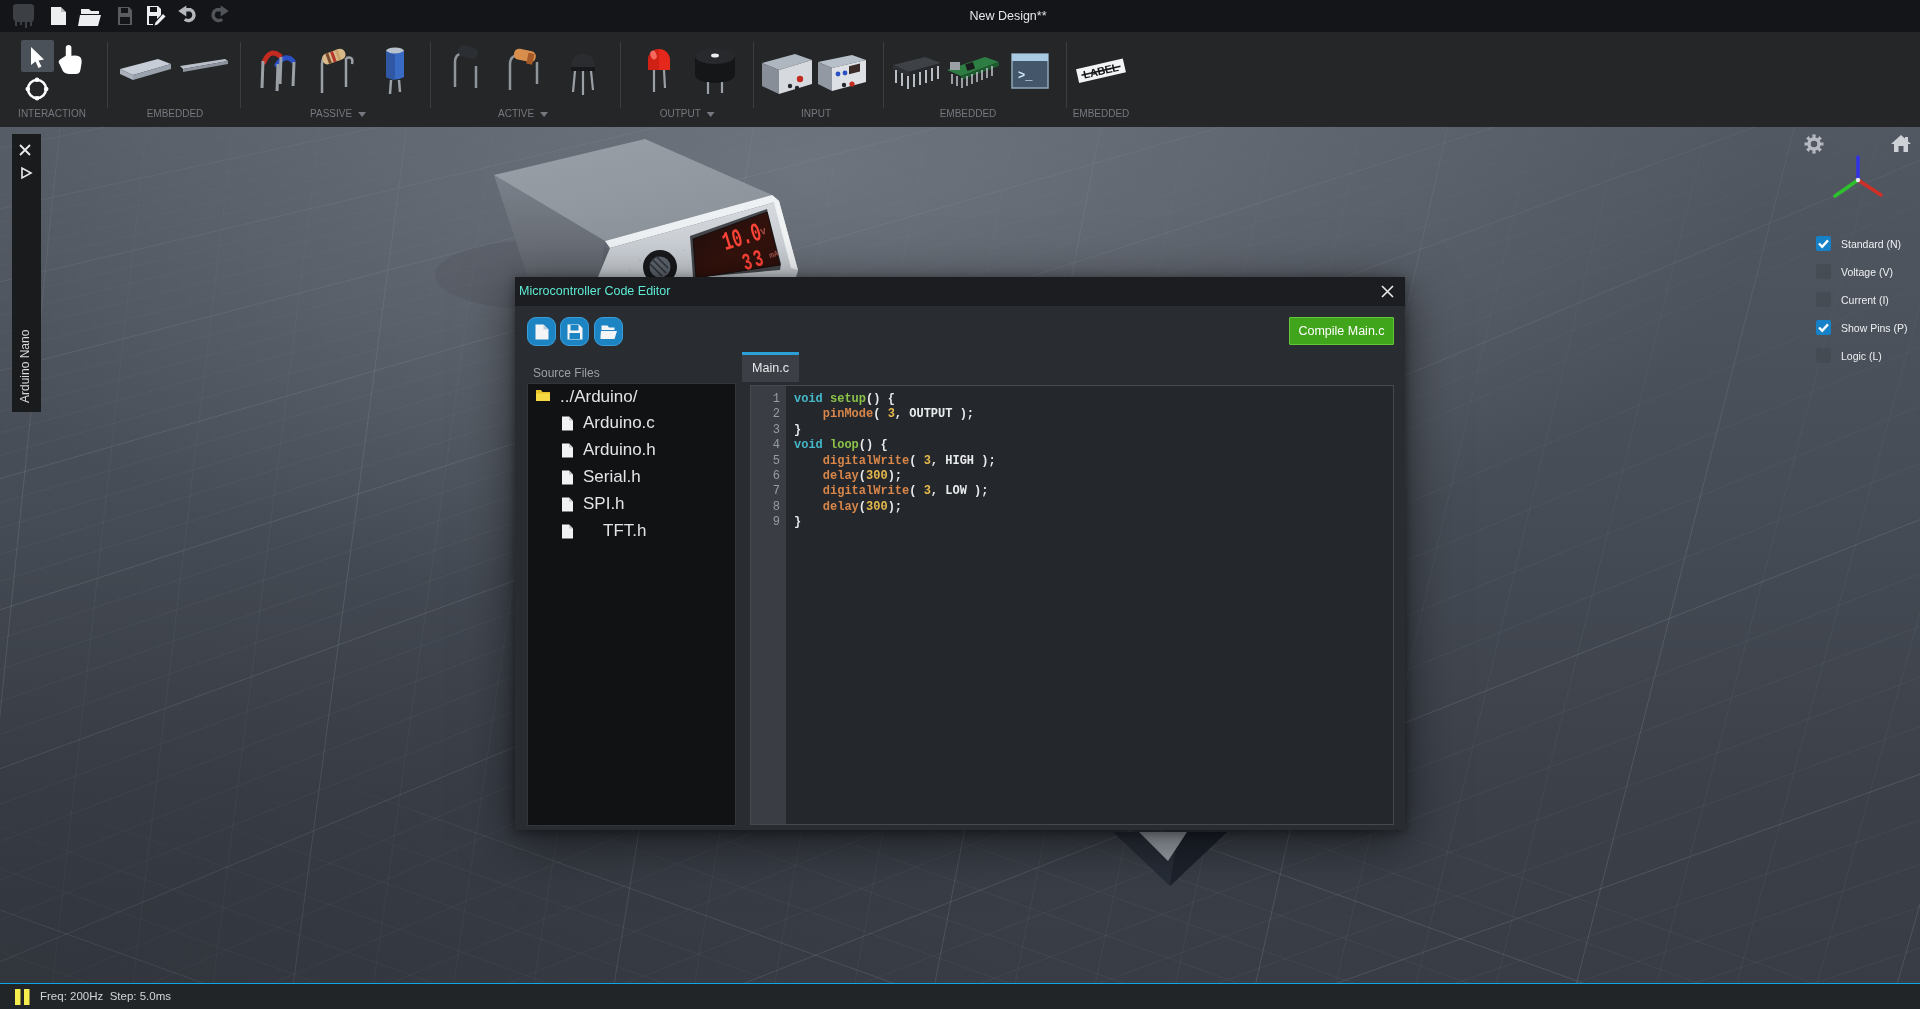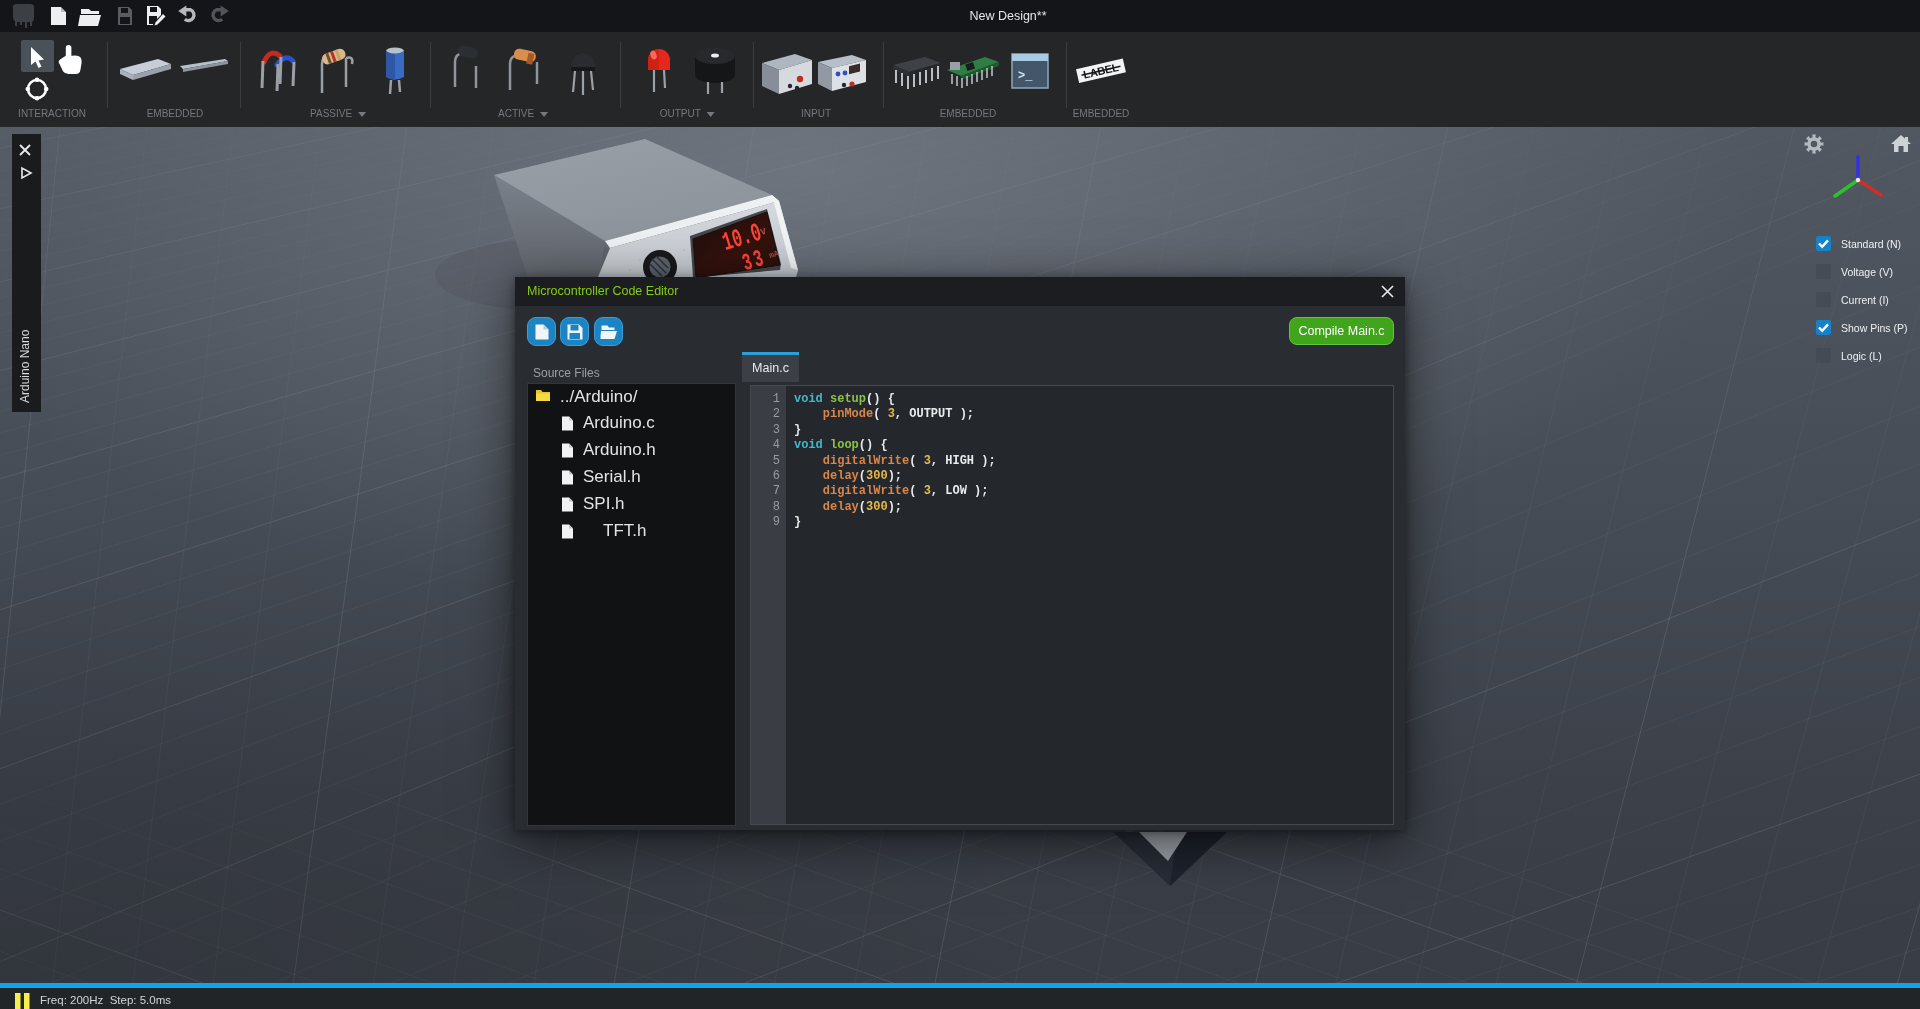--- a/index.html
+++ b/index.html
@@ -7,33 +7,33 @@
 .abs { position:absolute; }
 #topbar { left:0; top:0; width:1920px; height:32px; background:#131519; }
 #title { left:0; top:0; width:1920px; height:16px; line-height:32px; text-align:center; color:#e4e6e9; font-size:12.5px;margin-left:48px; }
 #toolbar { left:0; top:32px; width:1920px; height:95px; background:#242628; }
 .sep { position:absolute; top:10px; width:1px; height:66px; background:#3a3d41; }
 .glabel { position:absolute; top:76px; font-size:10px; color:#75797f; white-space:nowrap; transform:translateX(-50%); }
 .glabel .tri { display:inline-block; width:0; height:0; border-left:4px solid transparent; border-right:4px solid transparent; border-top:5px solid #75797f; margin-left:3px; vertical-align:middle; }
 #selbtn { left:21px; top:8px; width:33px; height:32px; background:#4b5158; border-radius:2px; }
 #leftstrip { left:12px; top:134px; width:29px; height:278px; background:#1a1b1d; }
 #lstext { position:absolute; left:6px; top:269px; transform:rotate(-90deg); transform-origin:0 0; color:#d8dadc; font-size:12px; white-space:nowrap; }
-#bottombar { left:0; top:983px; width:1920px; height:26px; background:#222528; border-top:5px solid #0ea5e9; }
+#bottombar { left:0; top:983px; width:1920px; height:26px; background:#222528; border-top:1px solid #0ea5e9; }
 #freqtext { position:absolute; left:40px; top:6px; font-size:11.5px; color:#d2d5d8; }
 .checkrow { position:absolute; left:1816px; height:15px; }
 .cbox { position:absolute; left:0; top:0; width:15px; height:15px; border-radius:2px; }
 .cbox.off { background:#434a52; opacity:0.75; }
 .cbox.on { background:#1681c6; }
 .clabel { position:absolute; left:25px; top:2px; font-size:10.5px; color:#eef0f2; white-space:nowrap; }
 #dialog { left:515px; top:277px; width:890px; height:553px; background:#292c30; box-shadow:0 12px 48px rgba(0,0,0,0.55), 0 2px 10px rgba(0,0,0,0.4); }
-#dtitle { position:absolute; left:0; top:0; width:100%; height:29px; background:#1b1d20; color:#84cc16; font-size:12.5px; line-height:29px; padding-left:12px; }
+#dtitle { position:absolute; left:0; top:0; width:100%; height:29px; background:#1b1d20; color:#5eead4; font-size:12.5px; line-height:29px; padding-left:4px; }
 #dclose { position:absolute; right:10px; top:7px; width:15px; height:15px; }
 .bluebtn { position:absolute; top:40px; width:29px; height:29px; background:#1d84c4; border:1px solid #3b9edb; border-radius:9px; }
 .bluebtn svg { position:absolute; left:50%; top:50%; transform:translate(-50%,-50%); }
-#compile { position:absolute; right:11px; top:40px; width:105px; height:28px; background:#41a51c; border:1px solid #63c63a; border-radius:8px; color:#fff; font-size:12.5px; text-align:center; line-height:26px; }
+#compile { position:absolute; right:11px; top:40px; width:105px; height:28px; background:#41a51c; border:1px solid #63c63a; border-radius:1px; color:#fff; font-size:12.5px; text-align:center; line-height:26px; }
 #srclabel { position:absolute; left:18px; top:89px; font-size:12px; color:#9ba0a6; }
 #srcpanel { position:absolute; left:12px; top:106px; width:209px; height:443px; background:#111214; border:1px solid #323539; }
 .srow { position:absolute; left:0; width:100%; height:22px; line-height:22px; color:#e2e4e6; font-size:17px; }
 #tab { position:absolute; left:227px; top:75px; width:57px; height:30px; background:#3c4046; border-top:3px solid #2b9fd8; color:#e8eaec; font-size:12.5px; text-align:center; line-height:26px; }
 #editor { position:absolute; left:235px; top:108px; width:644px; height:440px; border:1px solid #46494e; background:#24272b; }
 #gutter { position:absolute; left:0; top:0; width:35px; height:438px; background:#3a3e44; color:#969ca3; white-space:pre;
   font-family:"Liberation Mono", monospace; font-size:12px; line-height:15.4px; text-align:right; padding:6px 6px 0 0; }
 #code { position:absolute; left:35px; top:0; width:606px; height:438px; color:#e8eaec;
   font-family:"Liberation Mono", monospace; font-size:12px; font-weight:bold; line-height:15.4px; padding:6px 0 0 8px; white-space:pre; }
 .kw { color:#45b8c8; } .fn { color:#8bc24a; } .cl { color:#d8864a; } .num { color:#e5b94e; }

